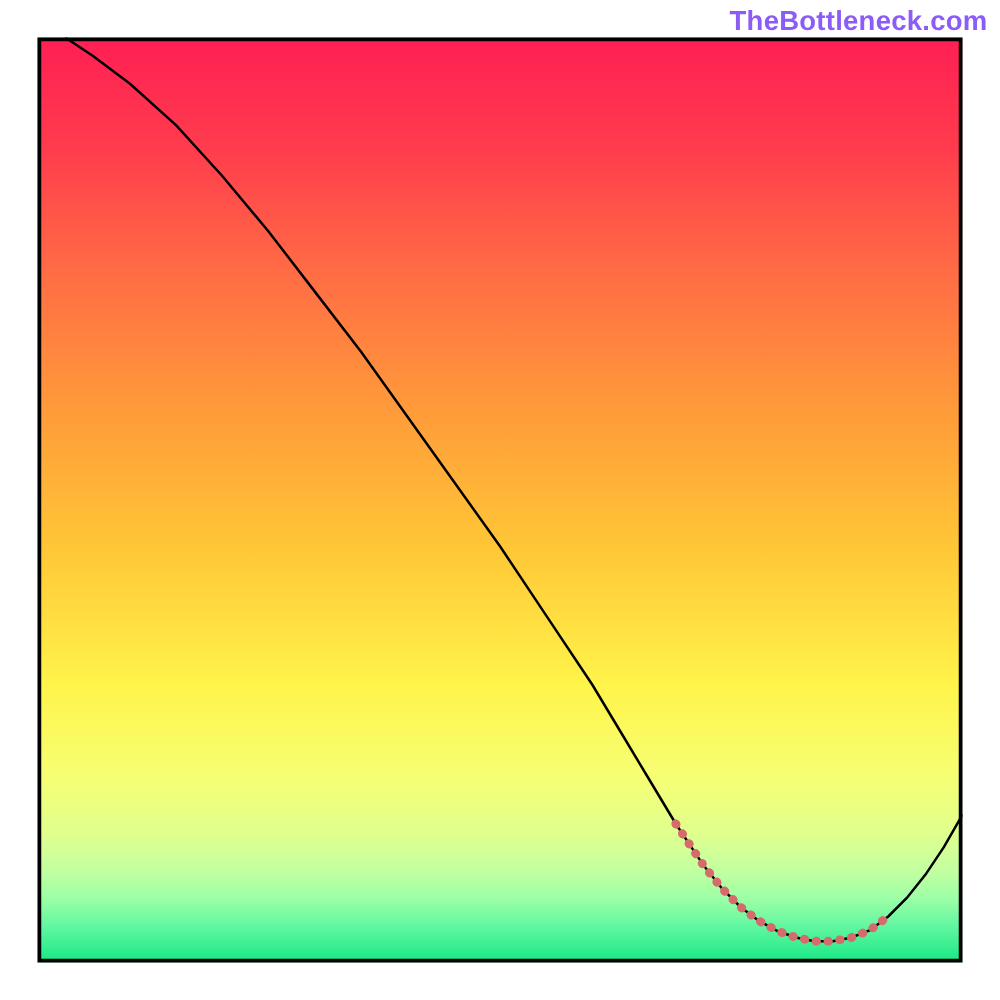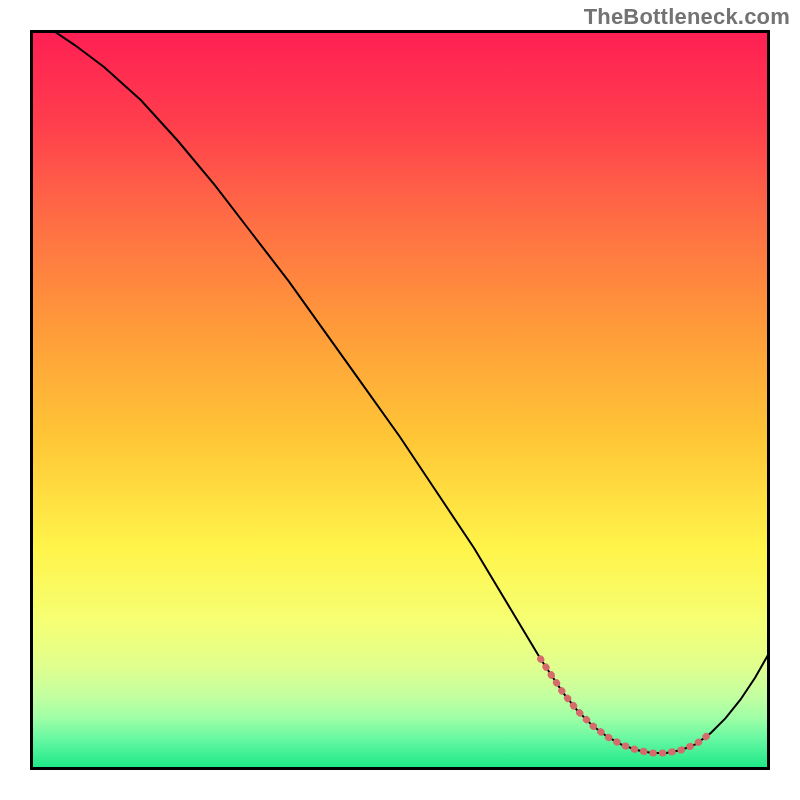--- a/index.html
+++ b/index.html
@@ -15,21 +15,21 @@
     position: relative;
     width: 800px;
     height: 800px;
   }
   .attribution {
     position: absolute;
     top: 4px;
     right: 10px;
     font-size: 22px;
     font-weight: 600;
-    color: #737373;
+    color: #8b5cf6;
     letter-spacing: 0.2px;
   }
   .plot-area {
     position: absolute;
     left: 30px;
     top: 30px;
     width: 740px;
     height: 740px;
     box-sizing: border-box;
   }

